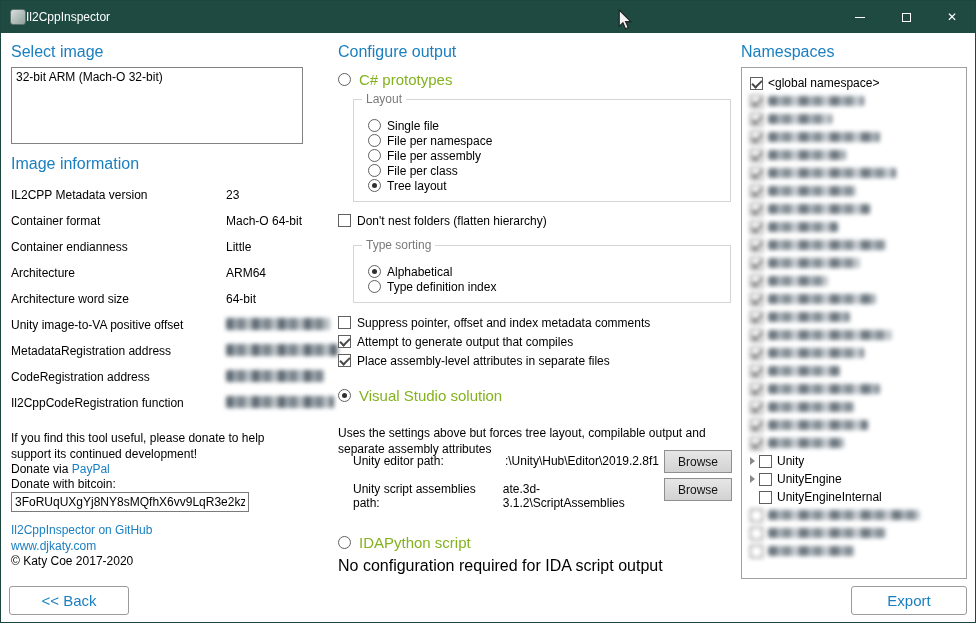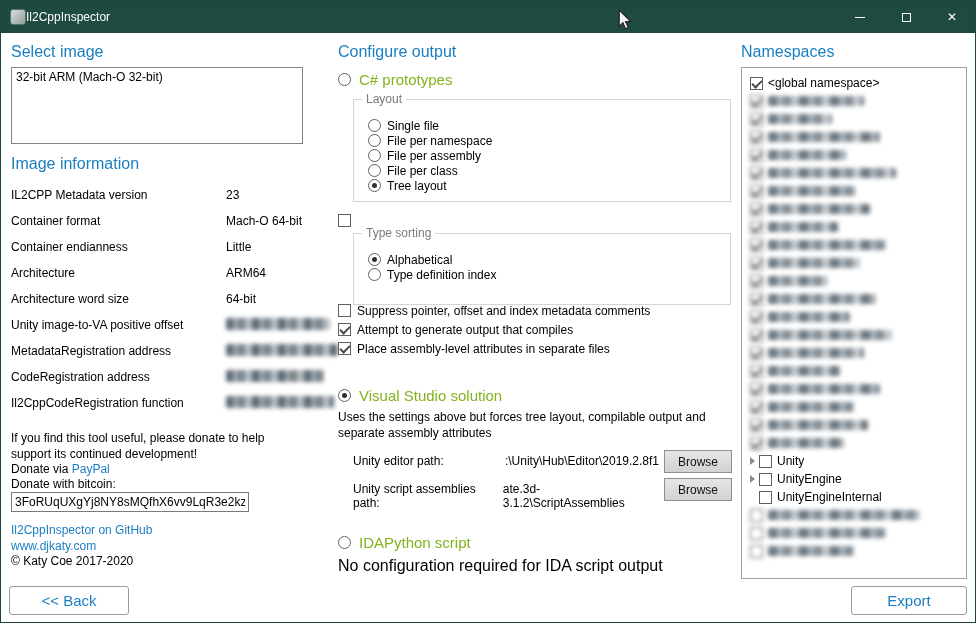--- a/index.html
+++ b/index.html
@@ -44,33 +44,33 @@
   #copyright{position:absolute;left:10px;top:553px;font-size:12px}
   #back-btn{left:8px;top:585px;width:120px;height:29px}
 
   
   #h-config{left:337px;top:42px}
   #row-csharp{left:337px;top:70px}
   #row-vs{left:337px;top:386px}
   #row-ida{left:337px;top:533px}
   .groupbox{position:absolute;border:1px solid #d5d5d5;background:#fff}
   #gb-layout{left:352px;top:98px;width:378px;height:103px}
-  #gb-typesort{left:352px;top:232px;width:378px;height:72px}
+  #gb-typesort{left:352px;top:244px;width:378px;height:58px}
   .gb-legend{position:absolute;top:-8px;left:8px;background:#fff;padding:0 4px;color:#7a7a7a;font-size:12px}
   .gb-options{position:absolute;left:14px;top:18px}
   .opt-row{display:flex;align-items:center;height:15px;font-size:12px}
   .opt-label{margin-left:6px;white-space:nowrap}
   .radio{width:13px;height:13px;flex:0 0 13px;border:1px solid #606060;border-radius:50%;background:#fff;position:relative;display:inline-block}
   .radio.on::after{content:"";position:absolute;left:3px;top:3px;width:5px;height:5px;border-radius:50%;background:#2f2f2f}
   .cb{width:13px;height:13px;flex:0 0 13px;border:1px solid #606060;background:#fff;position:relative;display:inline-block}
   .cb.on::after{content:"";position:absolute;left:1px;top:2px;width:8px;height:4px;border-left:2px solid #4a4a4a;border-bottom:2px solid #4a4a4a;transform:rotate(-45deg)}
   #row-flatten{position:absolute;left:337px;top:212px}
-  #mid-checkboxes{position:absolute;left:337px;top:302px}
+  #mid-checkboxes{position:absolute;left:337px;top:314px}
   #mid-checkboxes .opt-row{margin-bottom:4px}
-  #vs-desc{position:absolute;left:337px;top:408px;width:402px;font-size:12px;line-height:16px}
+  #vs-desc{position:absolute;left:337px;top:424px;width:402px;font-size:12px;line-height:16px}
   .path-row{position:absolute;width:306px;display:flex;justify-content:space-between;font-size:12px}
   #path-row-1{left:352px;top:453px}
   #path-row-2{left:352px;top:481px}
   .browse{position:absolute;width:68px;height:23px;background:linear-gradient(#e6e6e6,#d2d2d2);border:1px solid #8f8f8f;font-size:12px;color:#111;cursor:default}
   #browse-1{left:663px;top:449px}
   #browse-2{left:663px;top:477px}
   #ida-desc{position:absolute;left:337px;top:556px;font-size:16px}
 
   
   #h-ns{left:740px;top:42px}
@@ -164,20 +164,21 @@
         </div>
         <div class="opt-row">
           <span class="radio on"></span>
           <span class="opt-label">Tree layout</span>
         </div>
       </div>
   </div>
 
   <div class="opt-row" id="row-flatten">
     <span class="cb" id="cb-flatten"></span>
+    <span class="opt-label">Don't nest folders (flatten hierarchy)</span>
   </div>
 
   <div class="groupbox" id="gb-typesort">
     <span class="gb-legend">Type sorting</span>
     <div class="gb-options" id="typesort-options">
         <div class="opt-row">
           <span class="radio on"></span>
           <span class="opt-label">Alphabetical</span>
         </div>
         <div class="opt-row">

